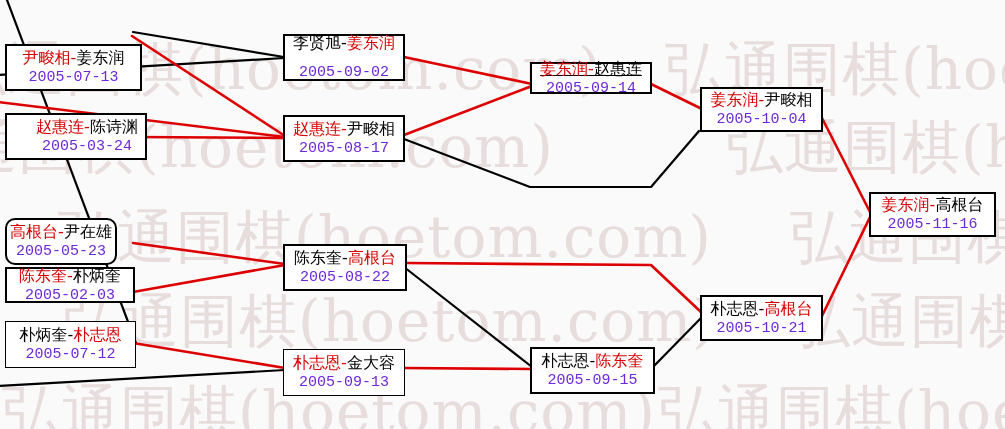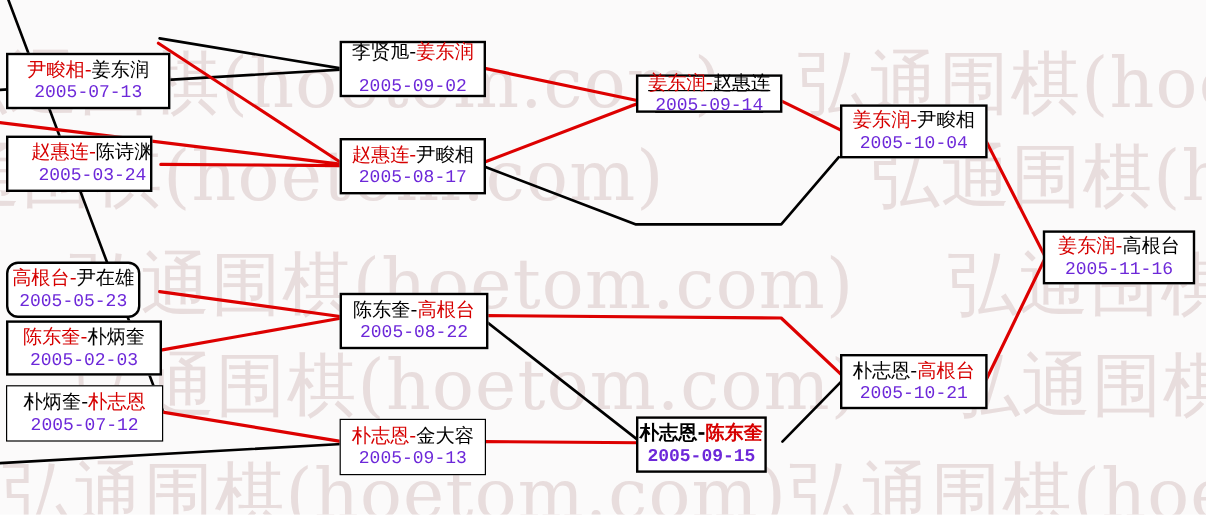--- a/index.html
+++ b/index.html
@@ -65,29 +65,29 @@
       <polyline points="651,84 702,109" stroke="#dd0000" stroke-width="2.6"></polyline>
       <polyline points="406,263 651,265 702,313" stroke="#dd0000" stroke-width="2.6"></polyline>
       <polyline points="404,368 532,369" stroke="#dd0000" stroke-width="2.6"></polyline>
       <polyline points="822,118 871,214" stroke="#dd0000" stroke-width="2.6"></polyline>
       <polyline points="822,316 871,215" stroke="#dd0000" stroke-width="2.6"></polyline>
     </svg>
 <div class="match-box" style="left: 5px; top: 0; width: 137px; height: 47px; border-width: 2px; margin-top: 44px;">
       <div class="names"><span class="win">尹畯相</span><span class="win">-</span><span class="loss">姜东润</span></div>
       <div class="date">2005-07-13</div>
     </div>
-    <div class="match-box" style="left: 5px; top: 113px; width: 122px; height: 47px; border-width: 2px; padding-left: 22px;">
+    <div class="match-box" style="left: 5px; top: 113px; width: 142px; height: 47px; border-width: 2px; padding-left: 22px;">
       <div class="names"><span class="win">赵惠连</span><span class="win">-</span><span class="loss">陈诗渊</span></div>
       <div class="date">2005-03-24</div>
     </div>
     <div class="match-box" style="left: 5px; top: 218px; width: 112px; height: 47px; border-width: 2px; border-radius: 10px;">
       <div class="names"><span class="win">高根台</span><span class="win">-</span><span class="loss">尹在雄</span></div>
       <div class="date">2005-05-23</div>
     </div>
-    <div class="match-box" style="left: 5px; top: 267px; width: 130px; height: 46px; border-width: 2px;">
+    <div class="match-box" style="left: 5px; top: 267px; width: 130px; height: 36px; border-width: 2px;">
       <div class="names"><span class="win">陈东奎</span><span class="win">-</span><span class="loss">朴炳奎</span></div>
       <div class="date">2005-02-03</div>
     </div>
     <div class="match-box" style="left: 5px; top: 321px; width: 131px; height: 47px; border-width: 1px;">
       <div class="names"><span class="loss">朴炳奎</span><span class="loss">-</span><span class="win">朴志恩</span></div>
       <div class="date">2005-07-12</div>
     </div>
     <div class="match-box" style="left: 283px; top: 34px; width: 122px; height: 47px; border-width: 2px; gap: 10px;">
       <div class="names"><span class="loss">李贤旭</span><span class="loss">-</span><span class="win">姜东润</span></div>
       <div class="date">2005-09-02</div>
@@ -101,21 +101,21 @@
       <div class="date">2005-08-22</div>
     </div>
     <div class="match-box" style="left: 283px; top: 349px; width: 122px; height: 47px; border-width: 1px;">
       <div class="names"><span class="win">朴志恩</span><span class="win">-</span><span class="loss">金大容</span></div>
       <div class="date">2005-09-13</div>
     </div>
     <div class="match-box" style="left: 530px; top: 62px; width: 122px; height: 32px; border-width: 2px; text-decoration: underline;">
       <div class="names"><span class="win">姜东润</span><span class="win">-</span><span class="loss">赵惠连</span></div>
       <div class="date">2005-09-14</div>
     </div>
-    <div class="match-box" style="left: 530px; top: 347px; width: 109px; height: 47px; border-width: 2px; font-weight: bold;">
+    <div class="match-box" style="left: 530px; top: 347px; width: 125px; height: 47px; border-width: 2px;">
       <div class="names"><span class="loss">朴志恩</span><span class="loss">-</span><span class="win">陈东奎</span></div>
       <div class="date">2005-09-15</div>
     </div>
     <div class="match-box" style="left: 700px; top: 87px; width: 123px; height: 45px; border-width: 2px;">
       <div class="names"><span class="win">姜东润</span><span class="win">-</span><span class="loss">尹畯相</span></div>
       <div class="date">2005-10-04</div>
     </div>
     <div class="match-box" style="left: 700px; top: 295px; width: 123px; height: 46px; border-width: 2px;">
       <div class="names"><span class="loss">朴志恩</span><span class="loss">-</span><span class="win">高根台</span></div>
       <div class="date">2005-10-21</div>

